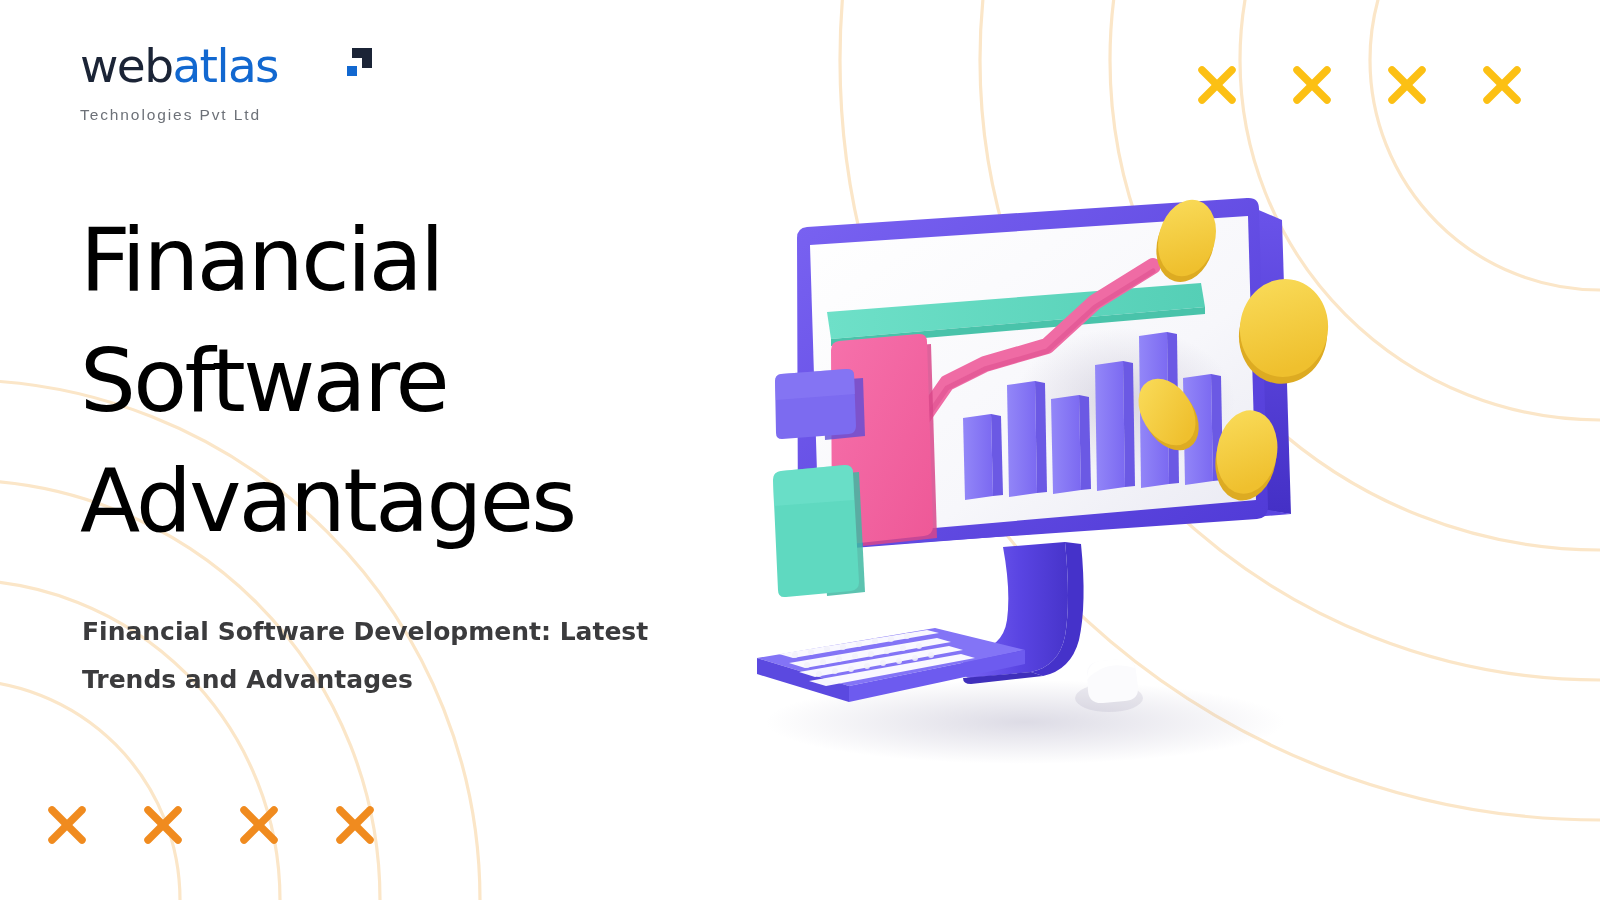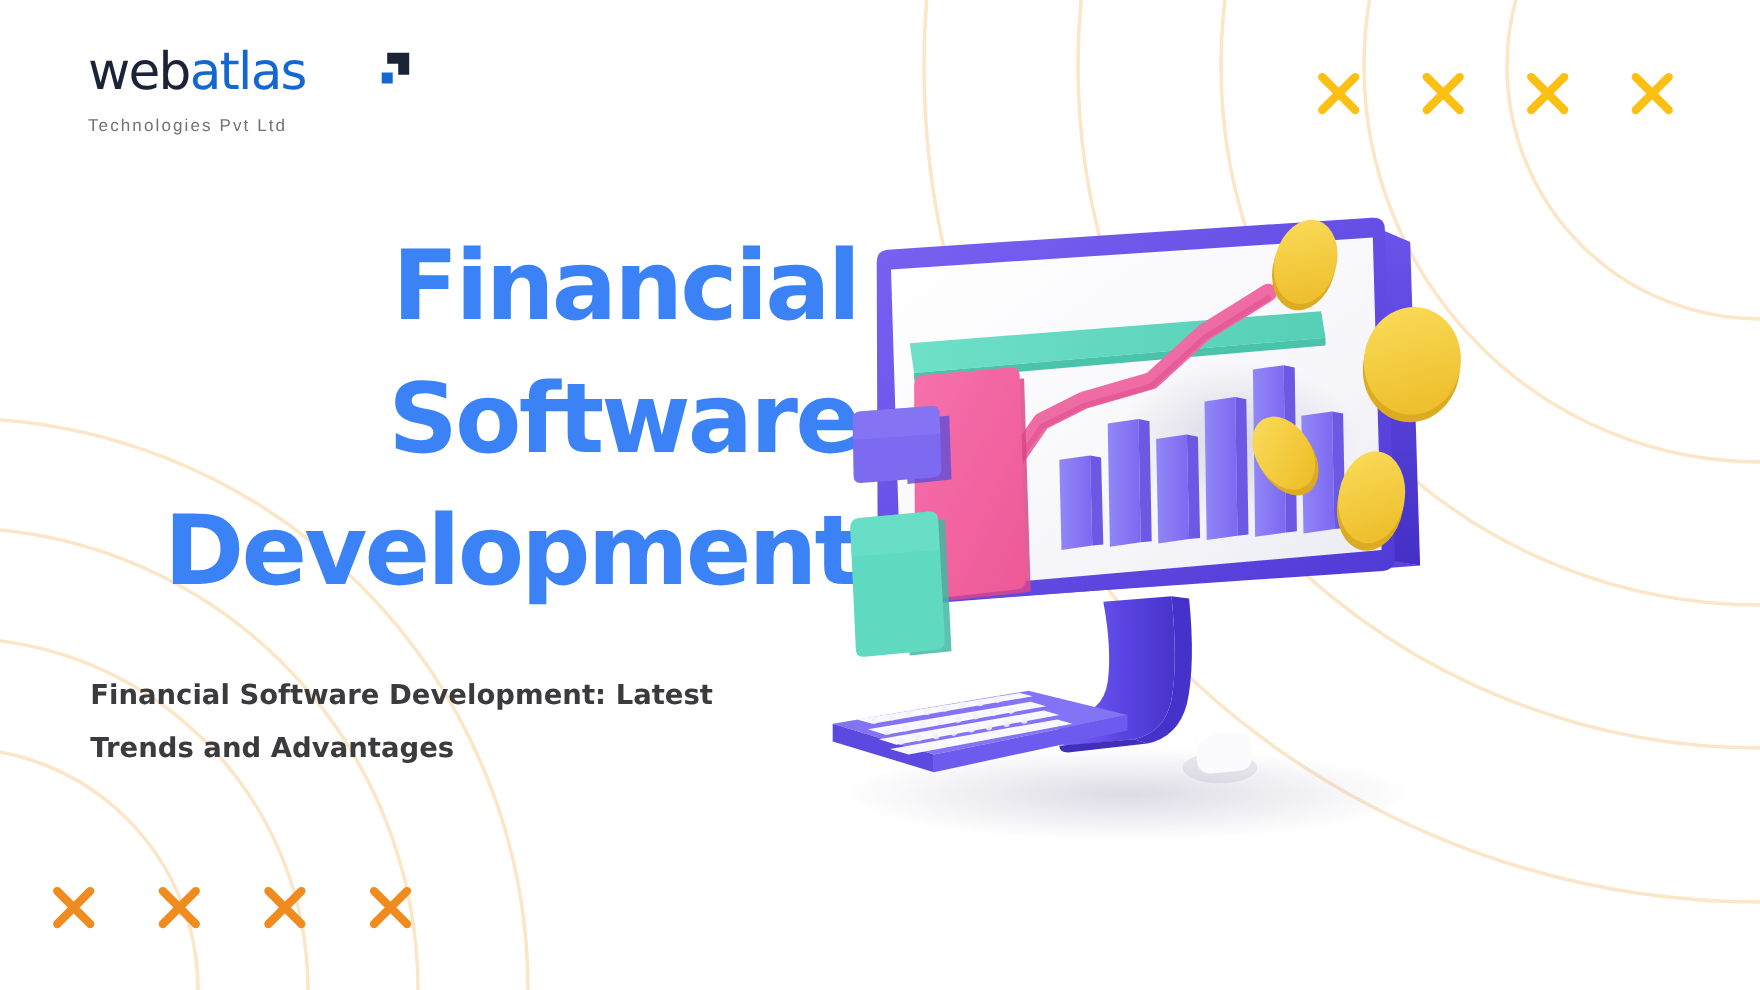--- a/index.html
+++ b/index.html
@@ -67,26 +67,25 @@
   
   .headline {
     position: absolute;
     left: 80px;
     top: 200px;
     width: 700px;
   }
   .headline-line {
     font-family: "DejaVu Sans", sans-serif;
     font-size: 88px;
-    font-weight: 700;
+    font-weight: 400;
     letter-spacing: -2.6px;
     line-height: 1.37;
-    color: #3b82f6;
+    color: #000000;
     white-space: nowrap;
-    text-align: right;
   }
 
   
   .subtitle {
     position: absolute;
     left: 82px;
     top: 608px;
     width: 600px;
     font-family: "DejaVu Sans", sans-serif;
     font-size: 25px;
@@ -136,21 +135,21 @@
     <svg class="logo-mark" viewBox="0 0 48 42" xmlns="http://www.w3.org/2000/svg">
       <path d="M20 32 L20 22 L30 22 L30 32 Z" fill="#1268d0"></path>
       <path d="M25 14 L25 4 L45 4 L45 24 L35 24 L35 14 Z" fill="#1b2436"></path>
     </svg>
     <div class="logo-tagline">Technologies Pvt Ltd</div>
   </div>
 
   <div class="headline">
     <div class="headline-line">Financial</div>
     <div class="headline-line">Software</div>
-    <div class="headline-line">Development</div>
+    <div class="headline-line">Advantages</div>
   </div>
 
   <div class="subtitle">Financial Software Development: Latest Trends and Advantages</div>
 
   <div class="x-row top-right">
     <svg class="x-mark" width="46" height="46" viewBox="0 0 46 46" xmlns="http://www.w3.org/2000/svg">
       <g stroke="#fcc014" stroke-width="7.5" stroke-linecap="round">
           <line x1="8" y1="8" x2="38" y2="38"></line>
           <line x1="38" y1="8" x2="8" y2="38"></line>
         </g>

